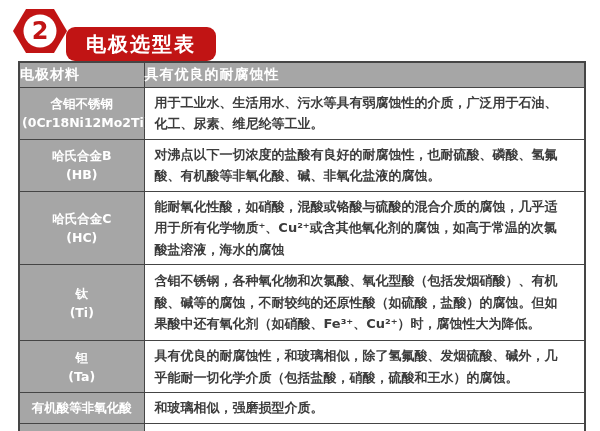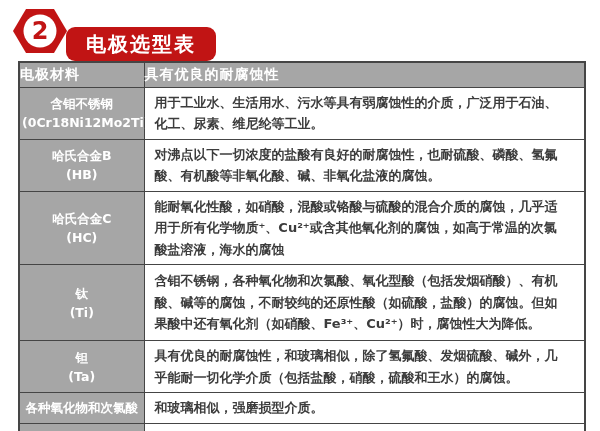--- a/index.html
+++ b/index.html
@@ -141,21 +141,21 @@
   <tr class="row">
     <td class="mat-cell">
       <div class="mat-name">钽</div>
       <div class="mat-sub">(Ta)</div>
     </td>
     <td class="desc-cell">具有优良的耐腐蚀性，和玻璃相似，除了氢氟酸、发烟硫酸、碱外，几乎能耐一切化学介质（包括盐酸，硝酸，硫酸和王水）的腐蚀。</td>
   </tr>
 
   <tr class="row">
     <td class="mat-cell">
-      <div class="mat-name">各种氧化物和次氯酸</div>
+      <div class="mat-name">有机酸等非氧化酸</div>
 
     </td>
     <td class="desc-cell">和玻璃相似，强磨损型介质。</td>
   </tr>
 
   <tr class="row">
     <td class="mat-cell">
       <div class="mat-name">铂--铱合金</div>
 
     </td>

